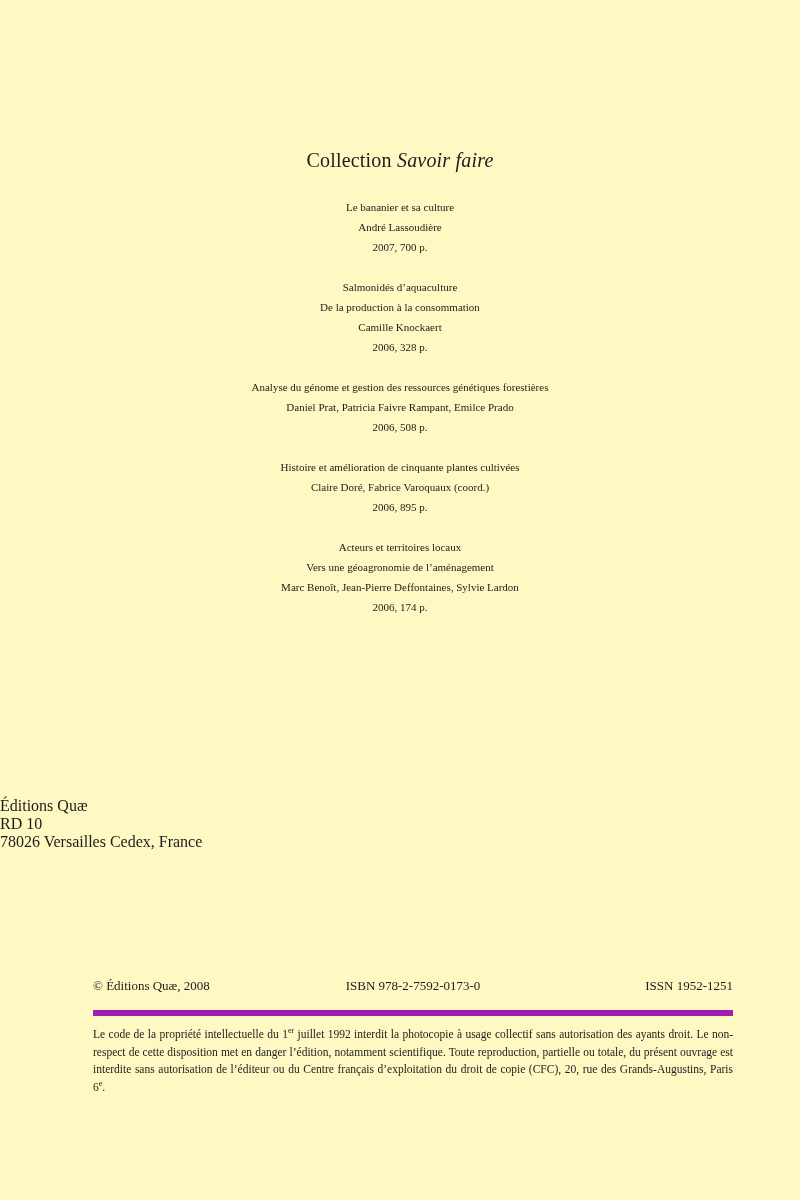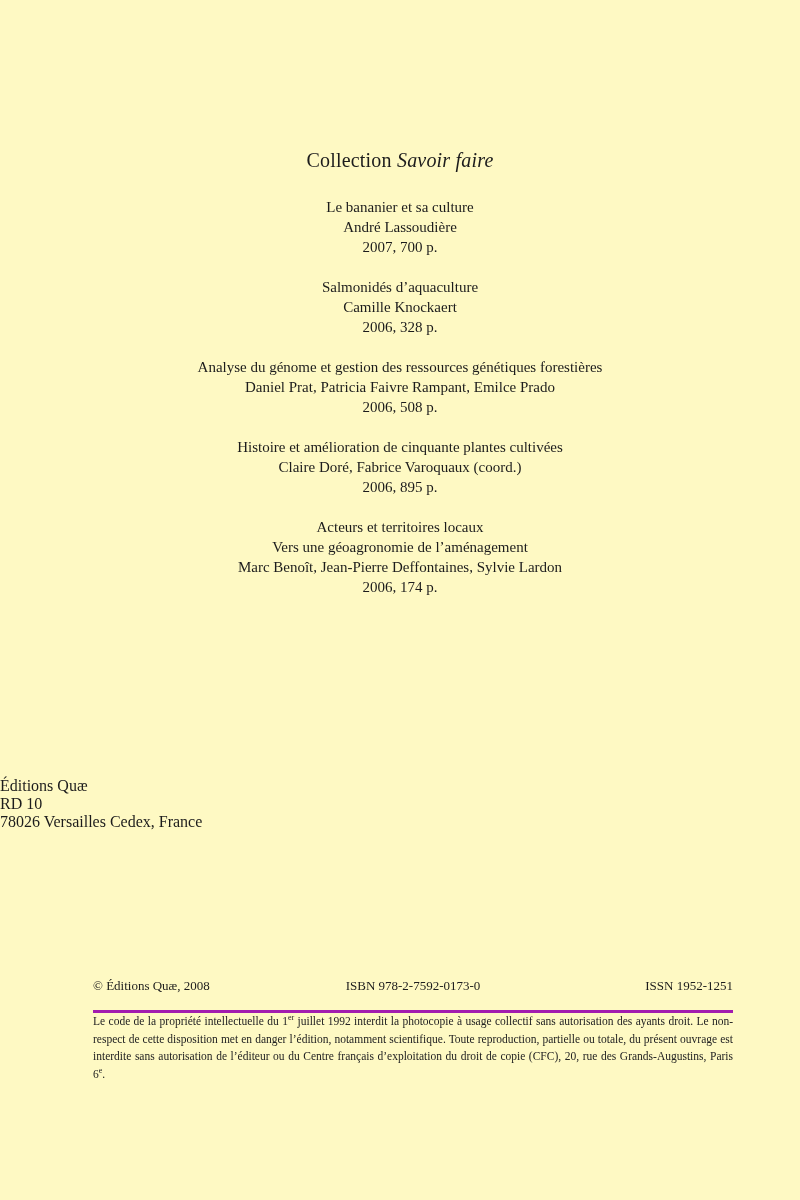--- a/index.html
+++ b/index.html
@@ -24,21 +24,21 @@
     letter-spacing: 0.2px;
   }
   .collection-title .italic {
     font-style: italic;
   }
   .books {
     margin-top: 24px;
   }
   .book {
     text-align: center;
-    font-size: 15px;
+    font-size: 11px;
     line-height: 20px;
     margin: 0 40px 20px 40px;
   }
   .publisher {
     margin-top: 180px;
     text-align: left;
     font-size: 16px;
     line-height: 18px;
   }
   .footer {
@@ -61,21 +61,22 @@
   .imprint-row .isbn {
     flex: 1;
     text-align: center;
   }
   .imprint-row .issn {
     flex: 1;
     text-align: right;
   }
   .legal {
     margin-top: 16px;
-    border-top: 3px solid #a21caf;
+    border-top: 6px solid #a21caf;
+    padding-top: 10px;
     font-size: 11.5px;
     line-height: 17.5px;
     text-align: justify;
     color: #222222;
   }
   .legal sup {
     font-size: 8px;
     line-height: 0;
   }
 </style>
@@ -92,20 +93,21 @@
   <div class="books">
 
     <div class="book">
       <div>Le bananier et sa culture</div>
       <div>André Lassoudière</div>
       <div>2007, 700 p.</div>
     </div>
 
     <div class="book">
       <div>Salmonidés d’aquaculture</div>
+      <div>De la production à la consommation</div>
       <div>Camille Knockaert</div>
       <div>2006, 328 p.</div>
     </div>
 
     <div class="book">
       <div>Analyse du génome et gestion des ressources génétiques forestières</div>
       <div>Daniel Prat, Patricia Faivre Rampant, Emilce Prado</div>
       <div>2006, 508 p.</div>
     </div>
 

